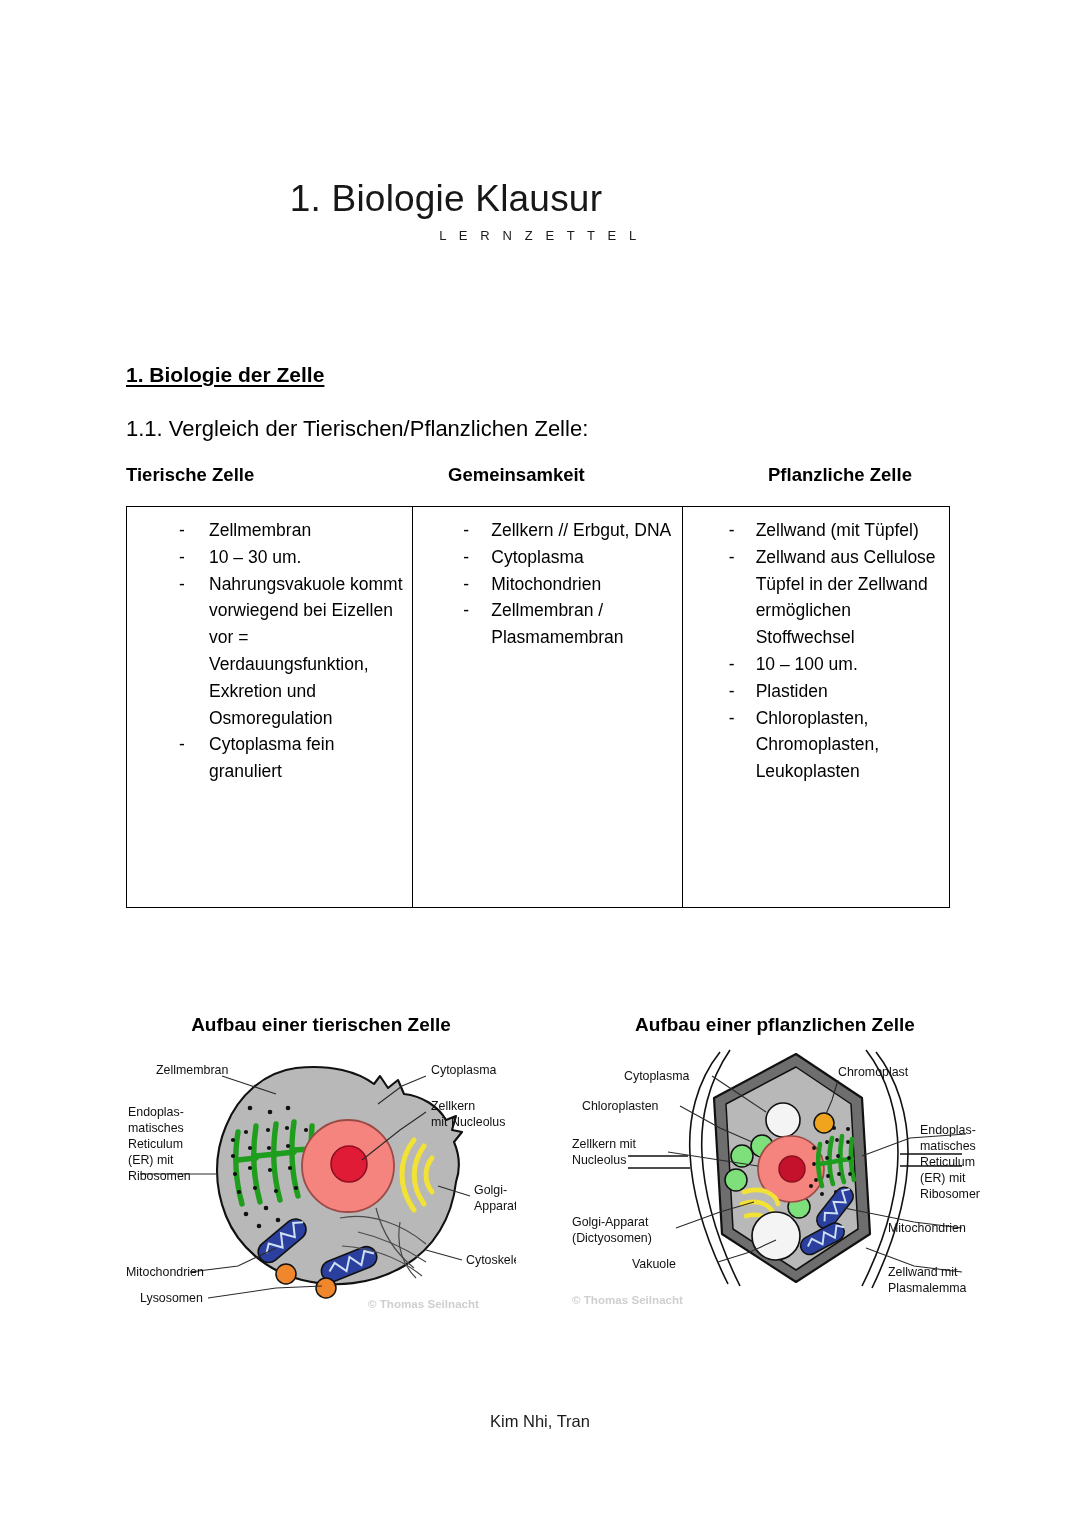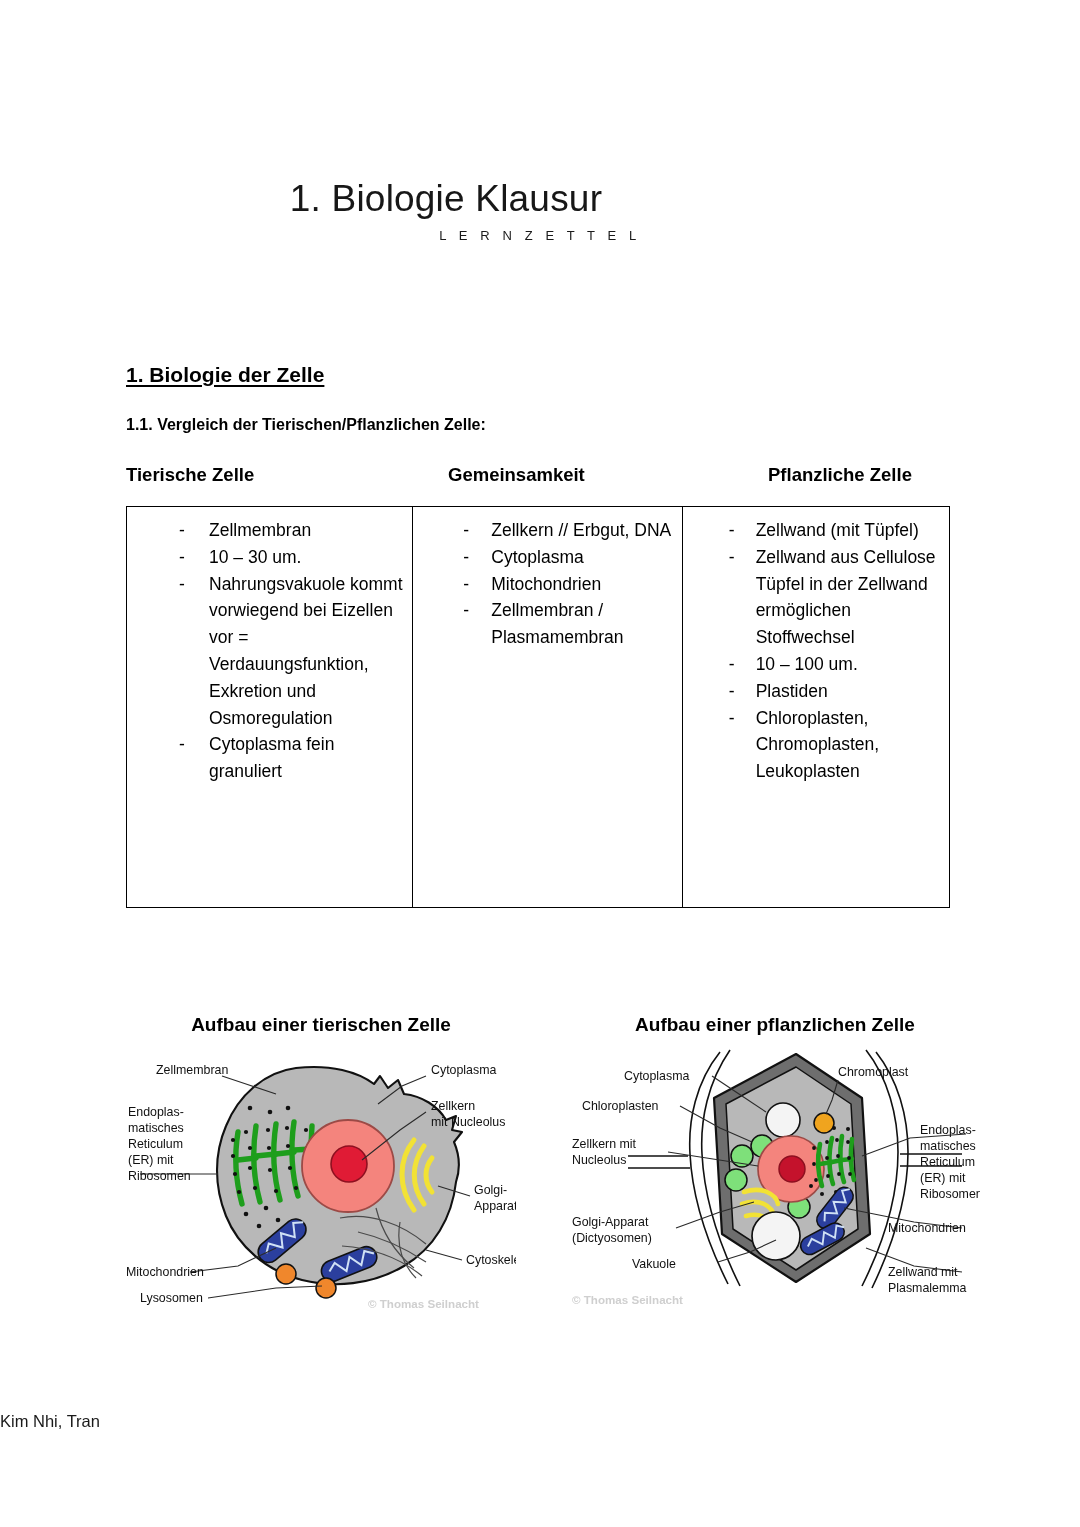--- a/index.html
+++ b/index.html
@@ -51,22 +51,22 @@
     font-size: 21px;
     font-weight: bold;
     text-decoration: underline;
     text-underline-offset: 3px;
     color: #000;
   }
   .h-sub {
     position: absolute;
     left: 126px;
     top: 416px;
-    font-size: 16px;
-    font-weight: 700;
+    font-size: 22px;
+    font-weight: 400;
     color: #000;
   }
 
   
   .col-head {
     position: absolute;
     top: 464px;
     font-size: 18.5px;
     font-weight: bold;
     color: #000;
@@ -137,20 +137,21 @@
     color: #000;
   }
   .diagram svg { position: absolute; top: 22px; left: 0; }
 
   
   .footer-name {
     position: absolute;
     left: 0;
     top: 1412px;
     width: 1080px;
+    text-align: center;
     font-size: 16.5px;
     color: #1a1a1a;
   }
 
   .dgm-label { font-family: "Liberation Sans", sans-serif; font-size: 12.4px; fill: #111; font-weight: 500; }
   .dgm-copy  { font-family: "Liberation Sans", sans-serif; font-size: 11.6px; fill: #cfcfcf; font-weight: bold; }
   .lead { stroke: #2a2a2a; stroke-width: 1.1; fill: none; }
 </style>
 </head>
 <body>

